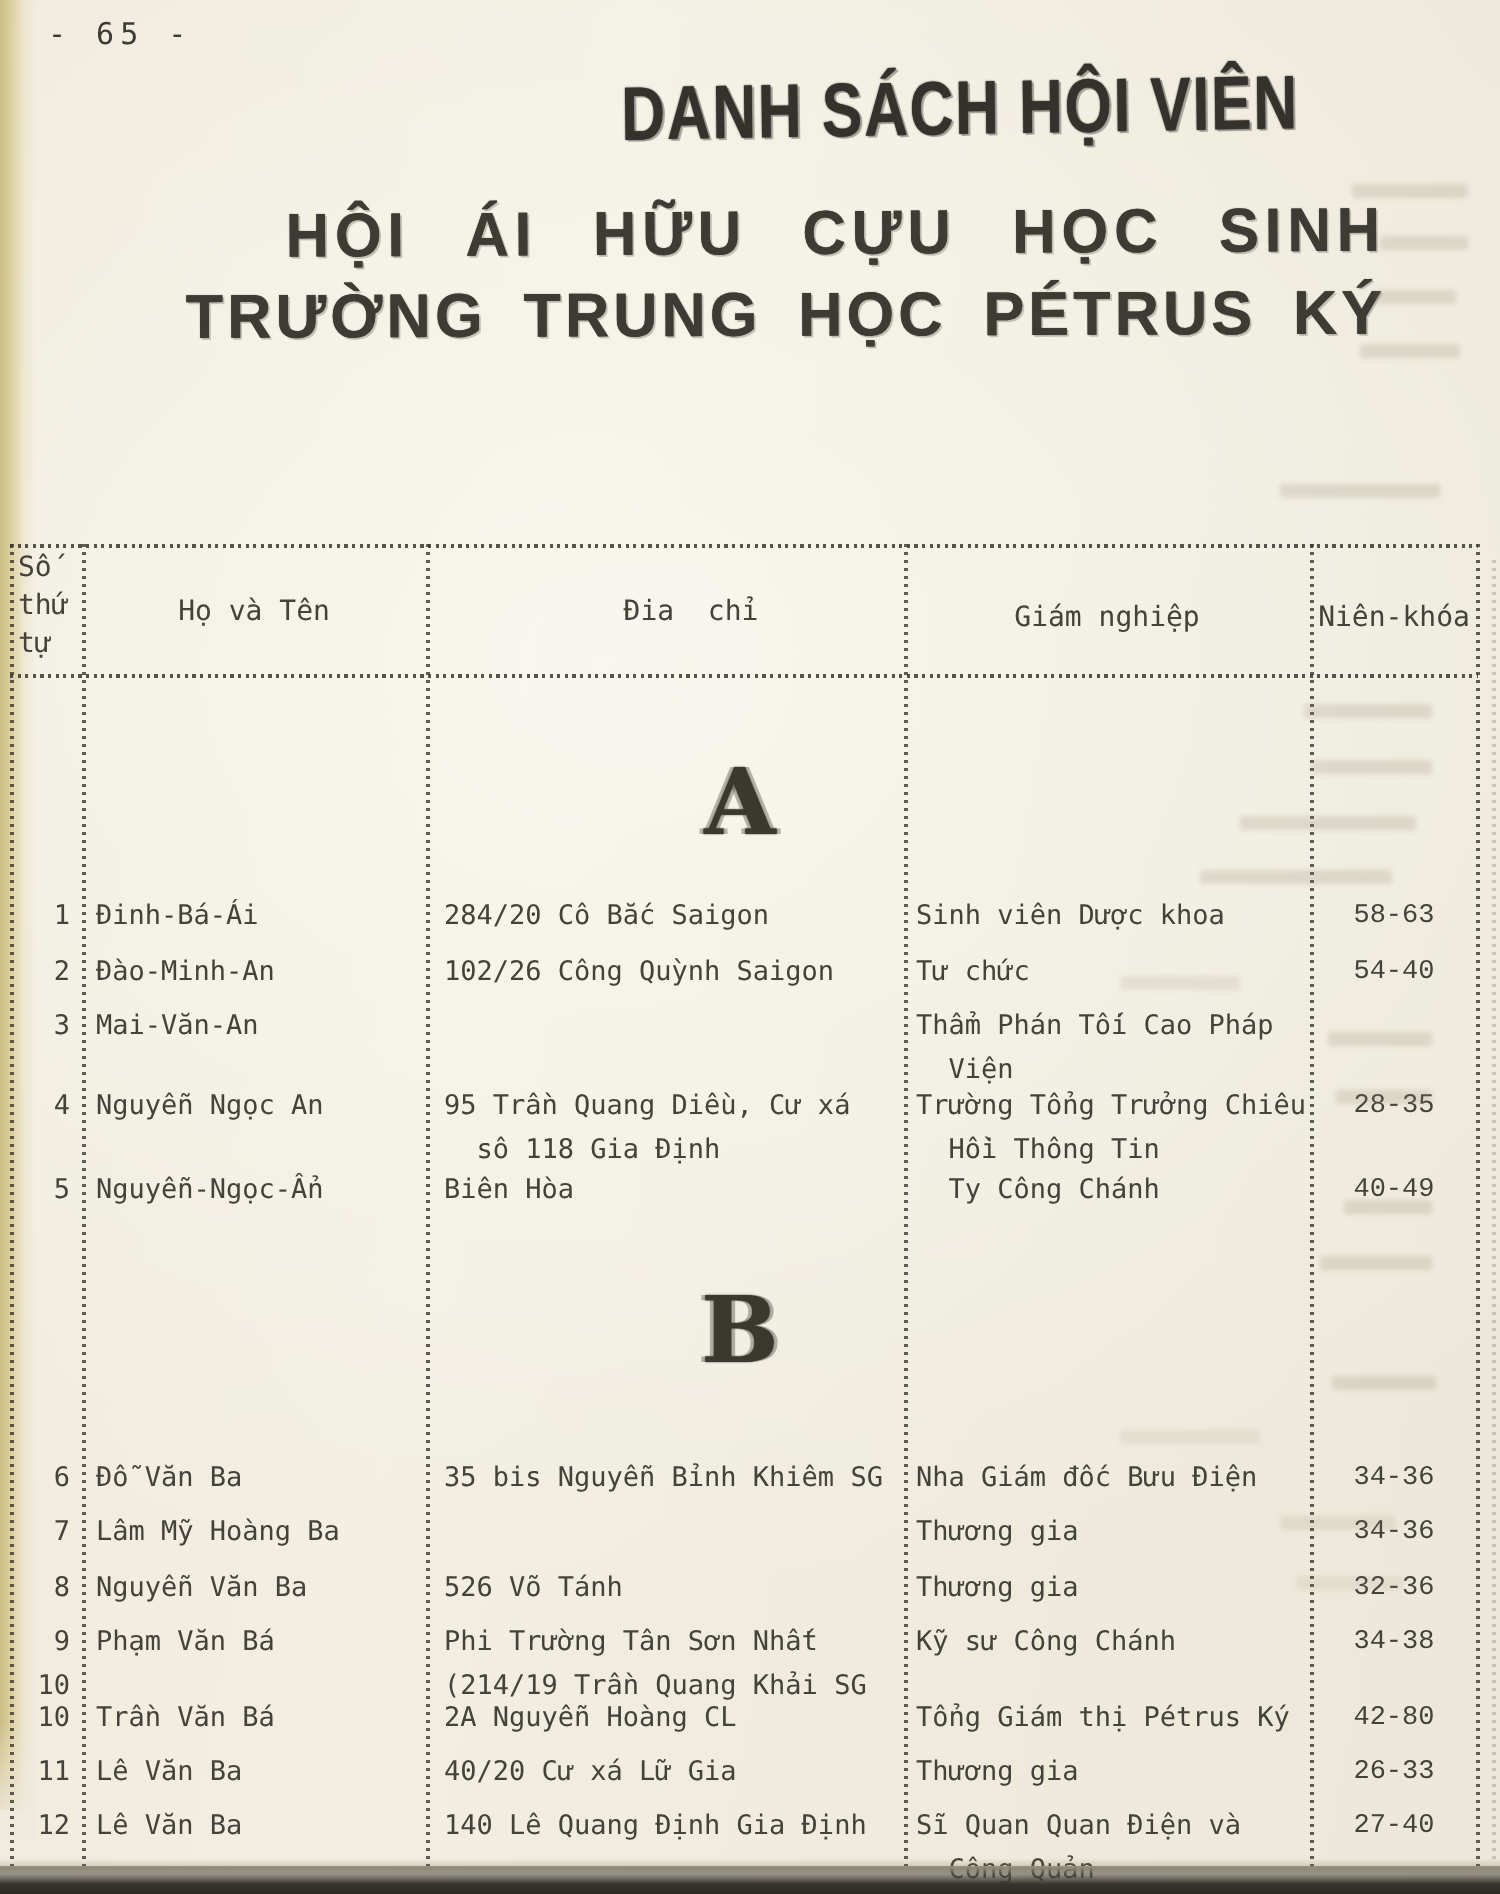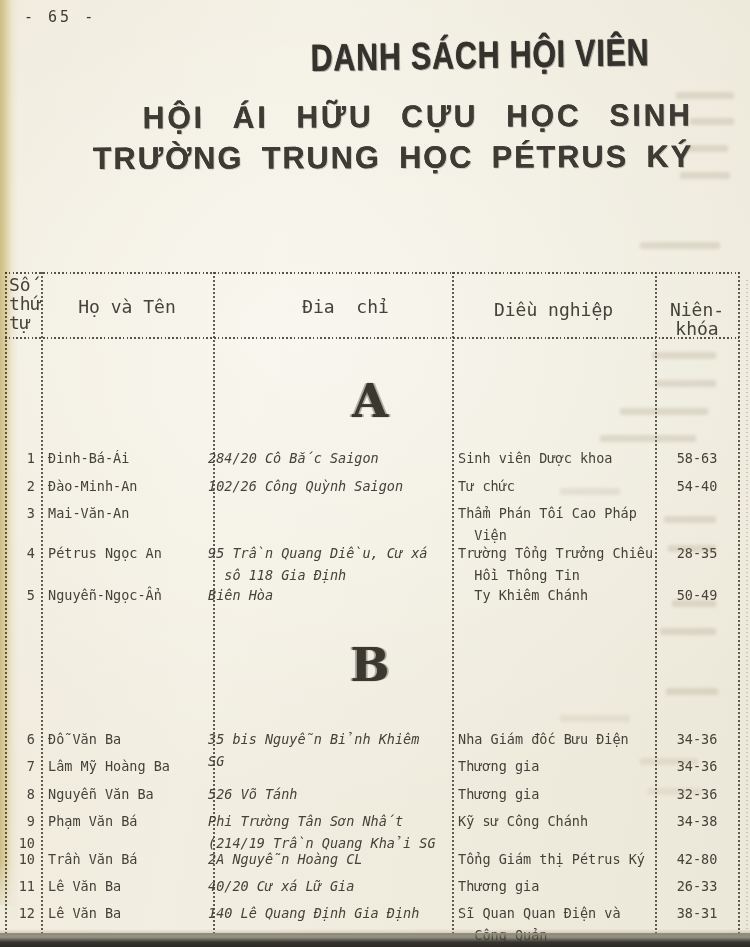--- a/index.html
+++ b/index.html
@@ -37,36 +37,36 @@
   .sub2{left:90px;top:140px;width:560px;letter-spacing:2px;word-spacing:8px;
         transform:scaleX(0.99) rotate(-0.2deg);}
 
   
   .hline{position:absolute;left:5px;width:734px;height:2px;
      background-image:repeating-linear-gradient(to right,rgba(58,55,46,0.85) 0 1.6px,rgba(0,0,0,0) 1.6px 3.8px);}
   .vline{position:absolute;width:1.8px;top:272px;height:662px;
      background-image:repeating-linear-gradient(to bottom,rgba(58,55,46,0.8) 0 1.6px,rgba(0,0,0,0) 1.6px 4px);}
 
   
-  .th{position:absolute;font-size:18px;color:#45423a;line-height:19px;
+  .th{position:absolute;font-size:14px;color:#45423a;line-height:19px;
       white-space:pre-wrap;text-align:center;}
 
   
   .letter{position:absolute;left:338px;width:64px;text-align:center;
           font-family:"DejaVu Serif",serif;font-weight:bold;font-size:46px;color:#3b3830;
           text-shadow:2px 0 0 rgba(59,56,48,0.35),-2px 0 0 rgba(59,56,48,0.35),0 0 1px #3b3830;}
 
   
   .row{position:absolute;left:0;width:750px;height:0;overflow:visible;}
   .cell{position:absolute;font-size:13.5px;line-height:21.5px;color:#45423a;white-space:pre-wrap;}
   .c-no{left:5px;width:30px;text-align:right;}
   .c-name{left:48px;width:164px;}
-  .c-addr{left:208px;width:230px;font-style:italic;}
+  .c-addr{left:222px;width:230px;}
   .c-occ{left:458px;width:196px;}
-  .c-years{left:655px;width:84px;text-align:center;}
+  .c-years{left:655px;width:84px;text-align:center;font-family:Liberation Mono, monospace;}
 
   
   .smudge{position:absolute;background:rgba(142,130,100,0.20);filter:blur(1.4px);
           border-radius:2px;height:7px;}
   .vbleed{position:absolute;width:1.6px;top:280px;height:650px;left:746px;opacity:0.5;
      background-image:repeating-linear-gradient(to bottom,rgba(100,92,72,0.55) 0 1.5px,rgba(0,0,0,0) 1.5px 4px);}
 </style>
 </head>
 <body>
 
@@ -89,21 +89,21 @@
     <div class="vline" style="left:213px"></div>
     <div class="vline" style="left:452px"></div>
     <div class="vline" style="left:655px"></div>
     <div class="vline" style="left:738px"></div>
 
     <div class="th" style="left:9px;top:275px;width:30px;text-align:left">Số
 thứ
 tự</div>
     <div class="th" style="left:41px;top:297px;width:172px">Họ và Tên</div>
     <div class="th" style="left:226px;top:297px;width:239px">Đia  chỉ</div>
-    <div class="th" style="left:452px;top:300px;width:203px">Diều nghiệp</div>
+    <div class="th" style="left:452px;top:300px;width:203px">Giám nghiệp</div>
     <div class="th" style="left:655px;top:300px;width:84px">Niên-khóa</div>
 
     <div class="letter" style="top:374px">A</div>
 
     <div class="row" style="top:448px">
       <div class="cell c-no">1</div>
       <div class="cell c-name">Đinh-Bá-Ái</div>
       <div class="cell c-addr">284/20 Cô Bắc Saigon</div>
       <div class="cell c-occ">Sinh viên Dược khoa</div>
       <div class="cell c-years">58-63</div>
@@ -118,33 +118,33 @@
     <div class="row" style="top:503px">
       <div class="cell c-no">3</div>
       <div class="cell c-name">Mai-Văn-An</div>
       <div class="cell c-addr"></div>
       <div class="cell c-occ">Thẩm Phán Tối Cao Pháp
   Viện</div>
       <div class="cell c-years"></div>
     </div>
     <div class="row" style="top:543px">
       <div class="cell c-no">4</div>
-      <div class="cell c-name">Pétrus Ngọc An</div>
+      <div class="cell c-name">Nguyễn Ngọc An</div>
       <div class="cell c-addr">95 Trần Quang Diều, Cư xá
   sô 118 Gia Định</div>
       <div class="cell c-occ">Trường Tổng Trưởng Chiêu
   Hồi Thông Tin</div>
       <div class="cell c-years">28-35</div>
     </div>
     <div class="row" style="top:585px">
       <div class="cell c-no">5</div>
       <div class="cell c-name">Nguyễn-Ngọc-Ẩn</div>
       <div class="cell c-addr">Biên Hòa</div>
-      <div class="cell c-occ">  Ty Khiêm Chánh</div>
-      <div class="cell c-years">50-49</div>
+      <div class="cell c-occ">  Ty Công Chánh</div>
+      <div class="cell c-years">40-49</div>
     </div>
 
     <div class="letter" style="top:638px">B</div>
 
     <div class="row" style="top:729px">
       <div class="cell c-no">6</div>
       <div class="cell c-name">Đỗ Văn Ba</div>
       <div class="cell c-addr">35 bis Nguyễn Bỉnh Khiêm SG</div>
       <div class="cell c-occ">Nha Giám đốc Bưu Điện</div>
       <div class="cell c-years">34-36</div>
@@ -185,21 +185,21 @@
       <div class="cell c-addr">40/20 Cư xá Lữ Gia</div>
       <div class="cell c-occ">Thương gia</div>
       <div class="cell c-years">26-33</div>
     </div>
     <div class="row" style="top:903px">
       <div class="cell c-no">12</div>
       <div class="cell c-name">Lê Văn Ba</div>
       <div class="cell c-addr">140 Lê Quang Định Gia Định</div>
       <div class="cell c-occ">Sĩ Quan Quan Điện và
   Công Quản</div>
-      <div class="cell c-years">38-31</div>
+      <div class="cell c-years">27-40</div>
     </div>
   </div>
 
   <div class="vbleed"></div>
   <div class="smudge" style="left:676px;top:92px;width:58px"></div>
   <div class="smudge" style="left:690px;top:118px;width:44px"></div>
   <div class="smudge" style="left:688px;top:145px;width:40px"></div>
   <div class="smudge" style="left:680px;top:172px;width:50px"></div>
   <div class="smudge" style="left:640px;top:242px;width:80px"></div>
   <div class="smudge" style="left:652px;top:352px;width:64px"></div>

